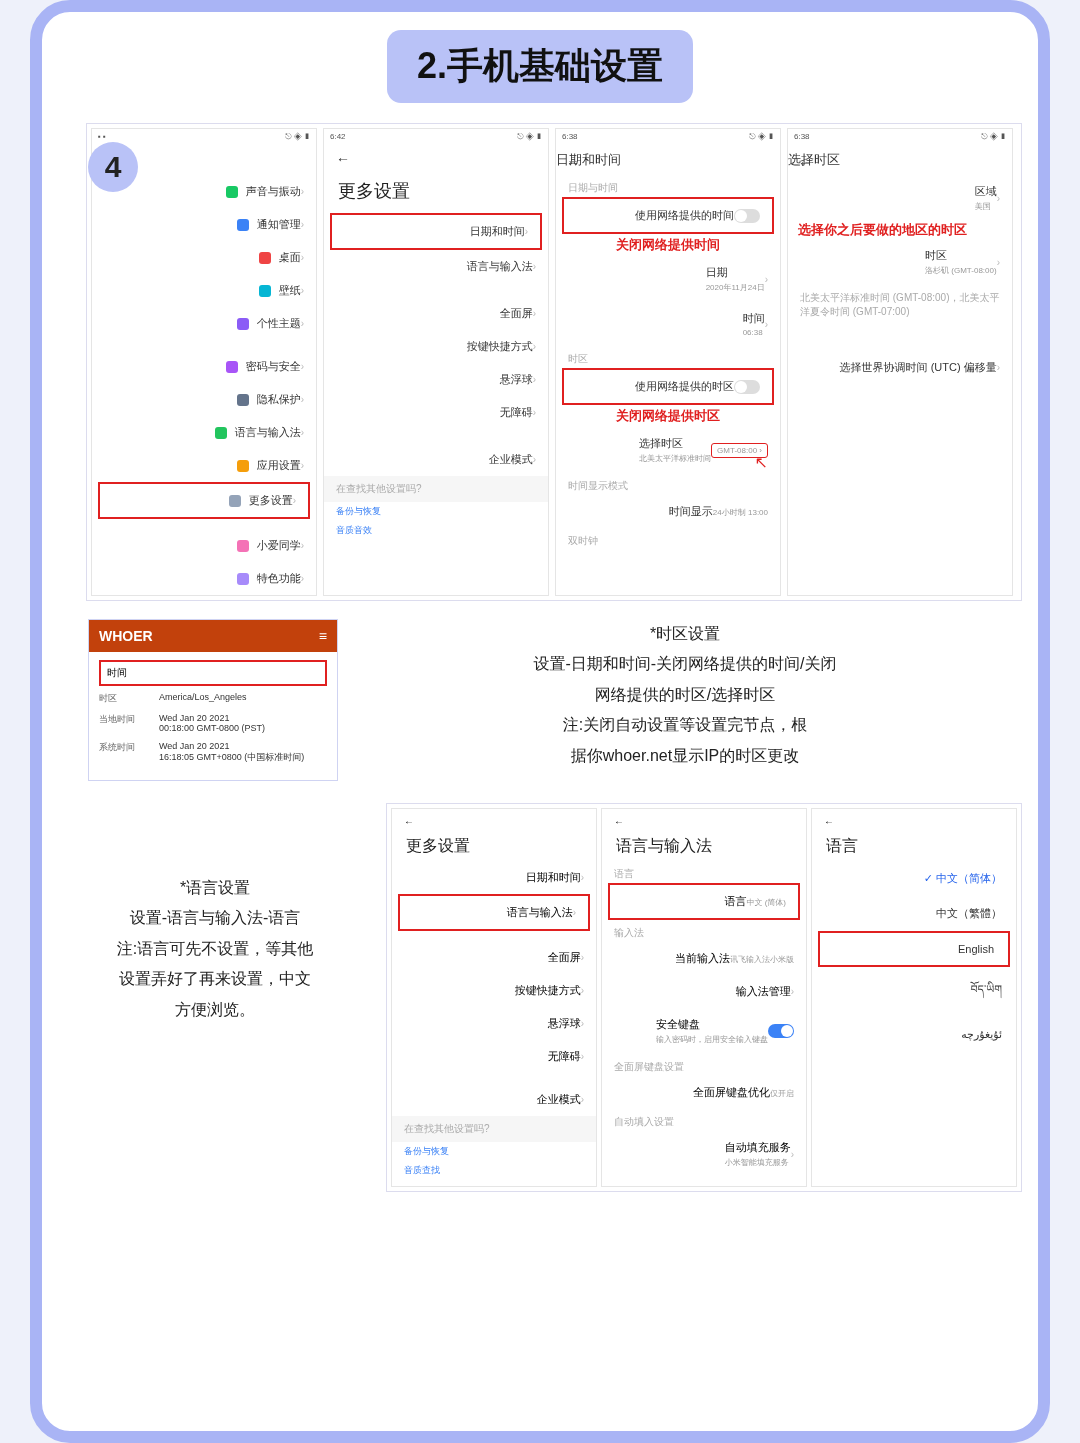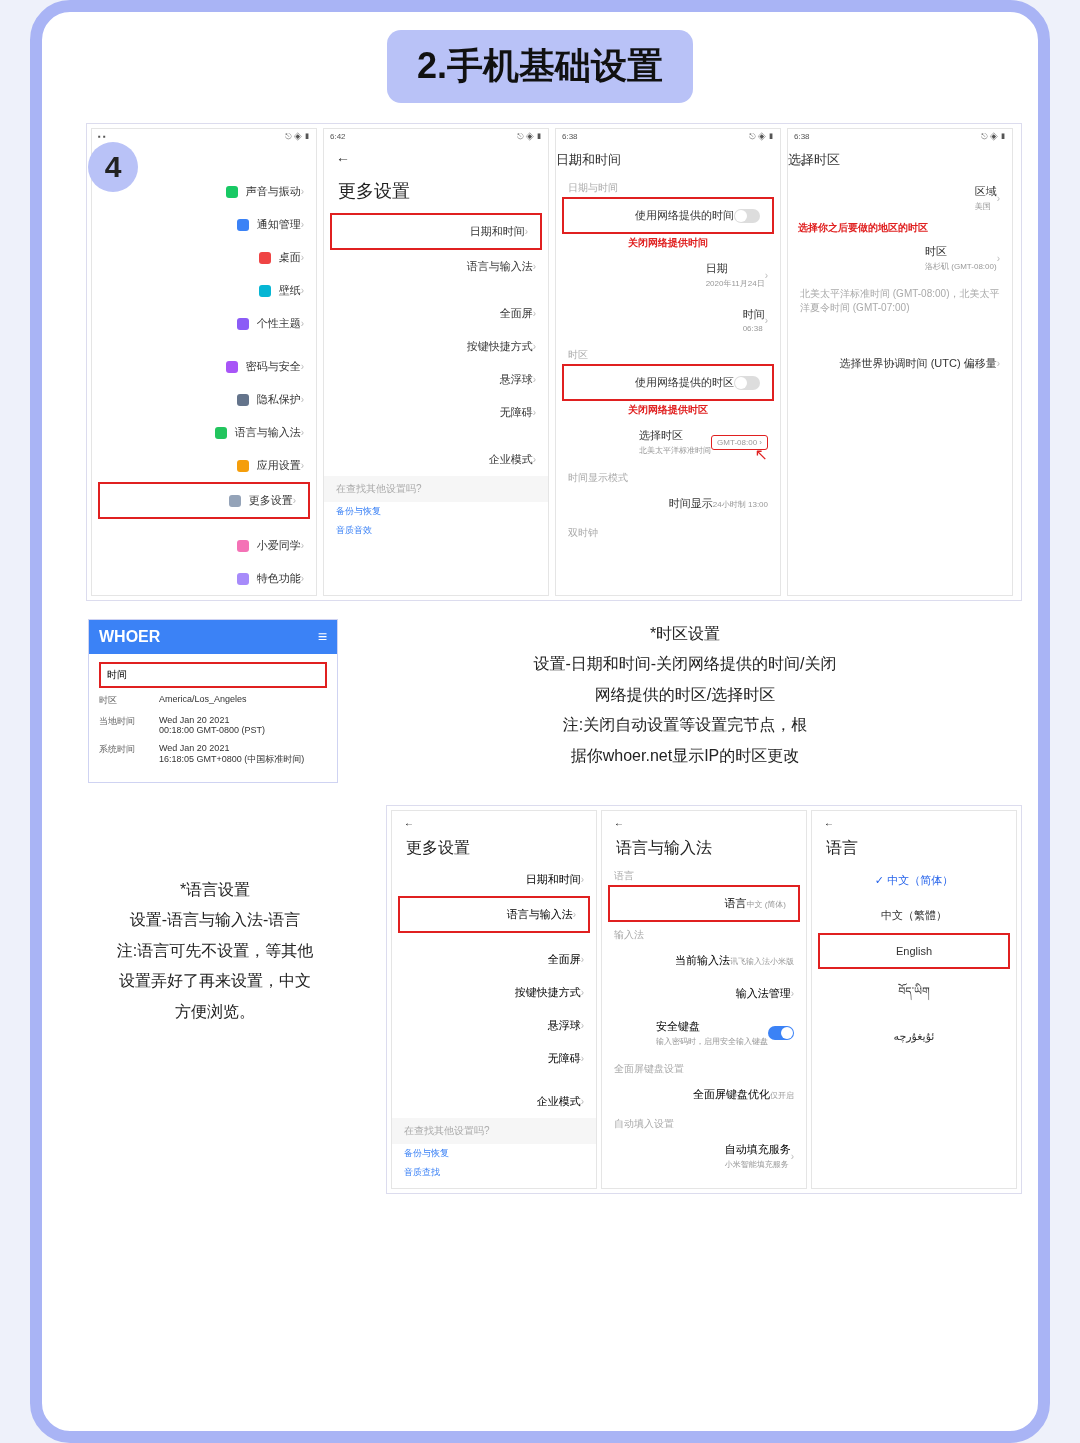--- a/index.html
+++ b/index.html
@@ -13,40 +13,40 @@
 .phead { text-align: left; font-size: 13px; padding: 6px 0; position: relative; }
 .phead.big { text-align: left; font-size: 18px; padding: 10px 14px; font-weight: 400; color: #222; }
 .back { position: absolute; left: 10px; top: 8px; font-size: 14px; color: #333; }
 .item { display: flex; align-items: center; justify-content: flex-end; padding: 9px 12px; font-size: 11px; border-bottom: 0; }
 .item .lab { display: flex; align-items: center; gap: 8px; }
 .ico { width: 12px; height: 12px; border-radius: 3px; display: inline-block; }
 .chev { color: #bbb; font-size: 10px; }
 .sub { font-size: 8px; color: #999; margin-top: 2px; }
 .section-lab { font-size: 10px; color: #aaa; padding: 6px 12px 2px; }
 .hl-red { border: 2px solid #e02020; margin: 0 6px; }
-.redtext { color: #e02020; font-size: 10px; font-weight: 700; text-align: center; padding: 2px 0; }
+.redtext { color: #e02020; font-size: 13px; font-weight: 700; text-align: center; padding: 2px 0; }
 .toggle { width: 26px; height: 14px; background: #ddd; border-radius: 7px; position: relative; }
 .toggle::after { content: ""; width: 12px; height: 12px; background: #fff; border-radius: 50%; position: absolute; top: 1px; left: 1px; }
 .toggle.on { background: #3b82f6; }
 .toggle.on::after { left: 13px; }
 .gmt-btn { border: 1px solid #e02020; padding: 2px 5px; font-size: 8px; color: #999; border-radius: 3px; }
 .arrow-cursor { color: #e02020; font-size: 16px; position: absolute; }
 .explain { font-size: 16px; line-height: 1.9; color: #222; }
 .sec2 { display: flex; gap: 20px; margin-top: 18px; align-items: flex-start; }
 .whoer { width: 250px; border: 1px solid #cfd3f2; font-size: 10px; }
-.whoer-head { background: #3b82f6; color: #fff; padding: 8px 10px; font-weight: 700; font-size: 16px; display: flex; justify-content: space-between; align-items: center; }
+.whoer-head { background: #c2410c; color: #fff; padding: 8px 10px; font-weight: 700; font-size: 14px; display: flex; justify-content: space-between; align-items: center; }
 .whoer-body { padding: 6px 10px 12px; }
 .whoer-row { display: flex; gap: 10px; padding: 4px 0; font-size: 9px; }
 .whoer-row .k { width: 50px; color: #666; }
 .whoer-row .v { flex: 1; color: #333; }
 .sec3 { display: flex; gap: 14px; margin-top: 22px; }
 .sec3 .explain { width: 360px; text-align: center; padding-top: 70px; }
 .triple { display: flex; gap: 4px; border: 1px solid #dcdcee; padding: 4px; }
 .phone2 { width: 206px; border: 1px solid #e5e5e5; font-size: 10px; padding-bottom: 6px; }
-.lang-item { padding: 10px 14px; font-size: 11px; color: #333; display: flex; justify-content: center; align-items: center; }
+.lang-item { padding: 10px 14px; font-size: 11px; color: #333; display: flex; justify-content: flex-end; align-items: center; }
 .lang-item.sel { color: #2563eb; }
 .foot-gray { background: #f6f6f6; padding: 6px 12px; font-size: 10px; color: #aaa; }
 .foot-link { color: #3b82f6; font-size: 9px; padding: 3px 12px; }
 </style>
 </head>
 <body>
 
 <div class="card">
   <div class="title-pill">2.手机基础设置</div>
   <div class="step-badge">4</div>

